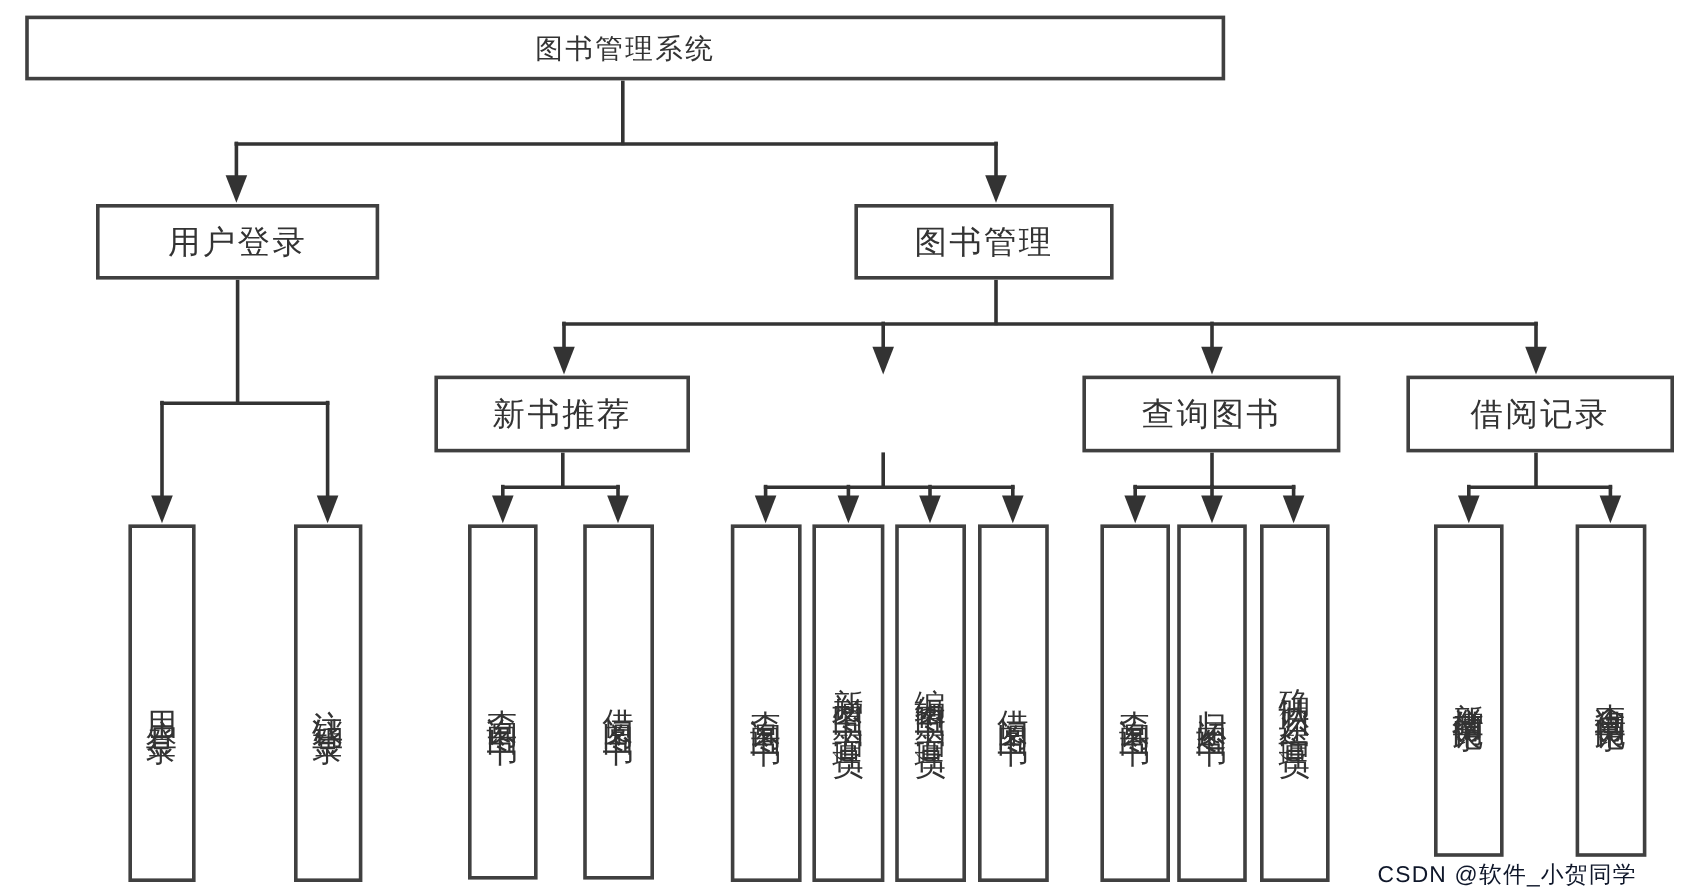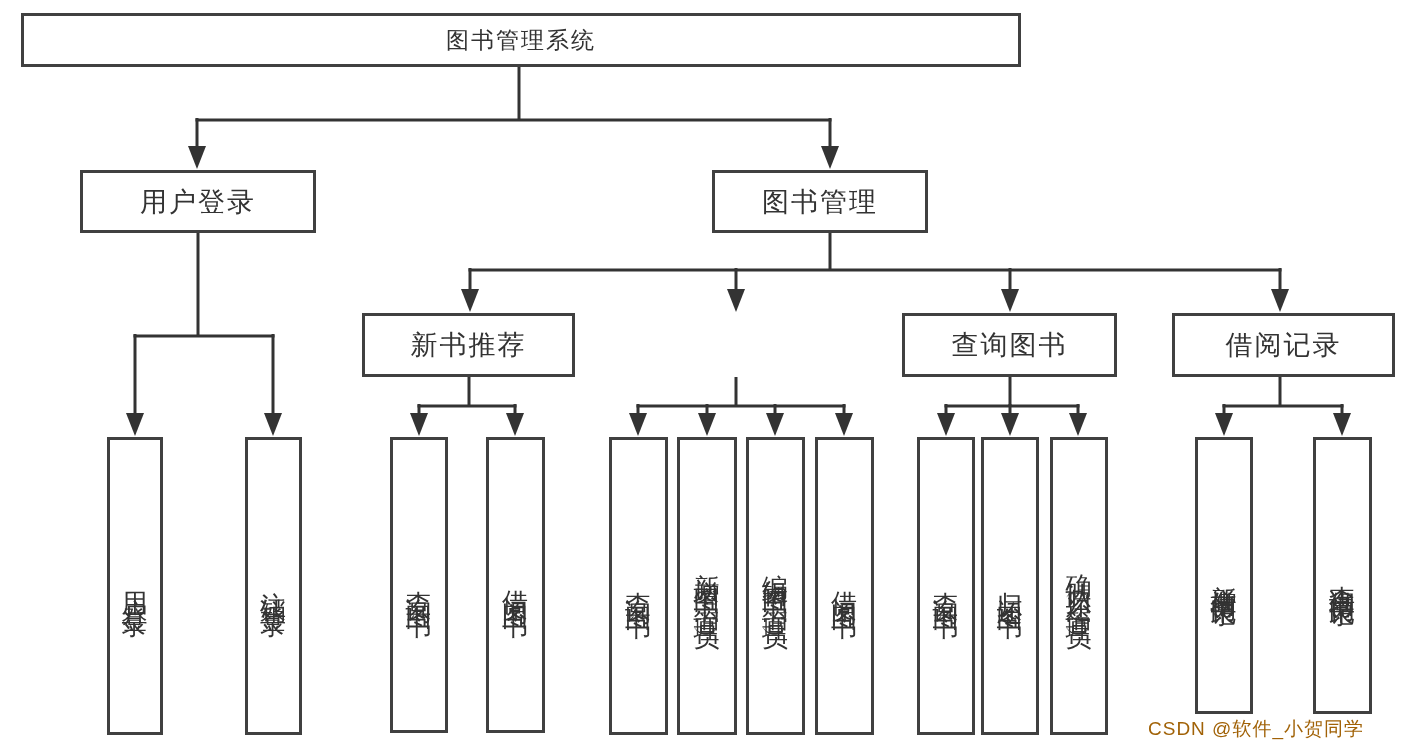--- a/index.html
+++ b/index.html
@@ -66,21 +66,21 @@
   .lf-d3 { left: 1050px; width: 58px; }
   .lf-e1 { left: 1195px; width: 58px; }
   .lf-e2 { left: 1313px; width: 59px; }
 
   .watermark {
     position: absolute;
     left: 1148px;
     top: 716px;
     font-size: 19px;
     letter-spacing: 1px;
-    color: #a16207;
+    color: #0f172a;
     white-space: nowrap;
   }
 </style>
 </head>
 <body>
 
 <div class="stage">
 
   <svg class="connectors" viewBox="0 0 1405 747" xmlns="http://www.w3.org/2000/svg">
     <g fill="none" stroke="#333333" stroke-width="3">

